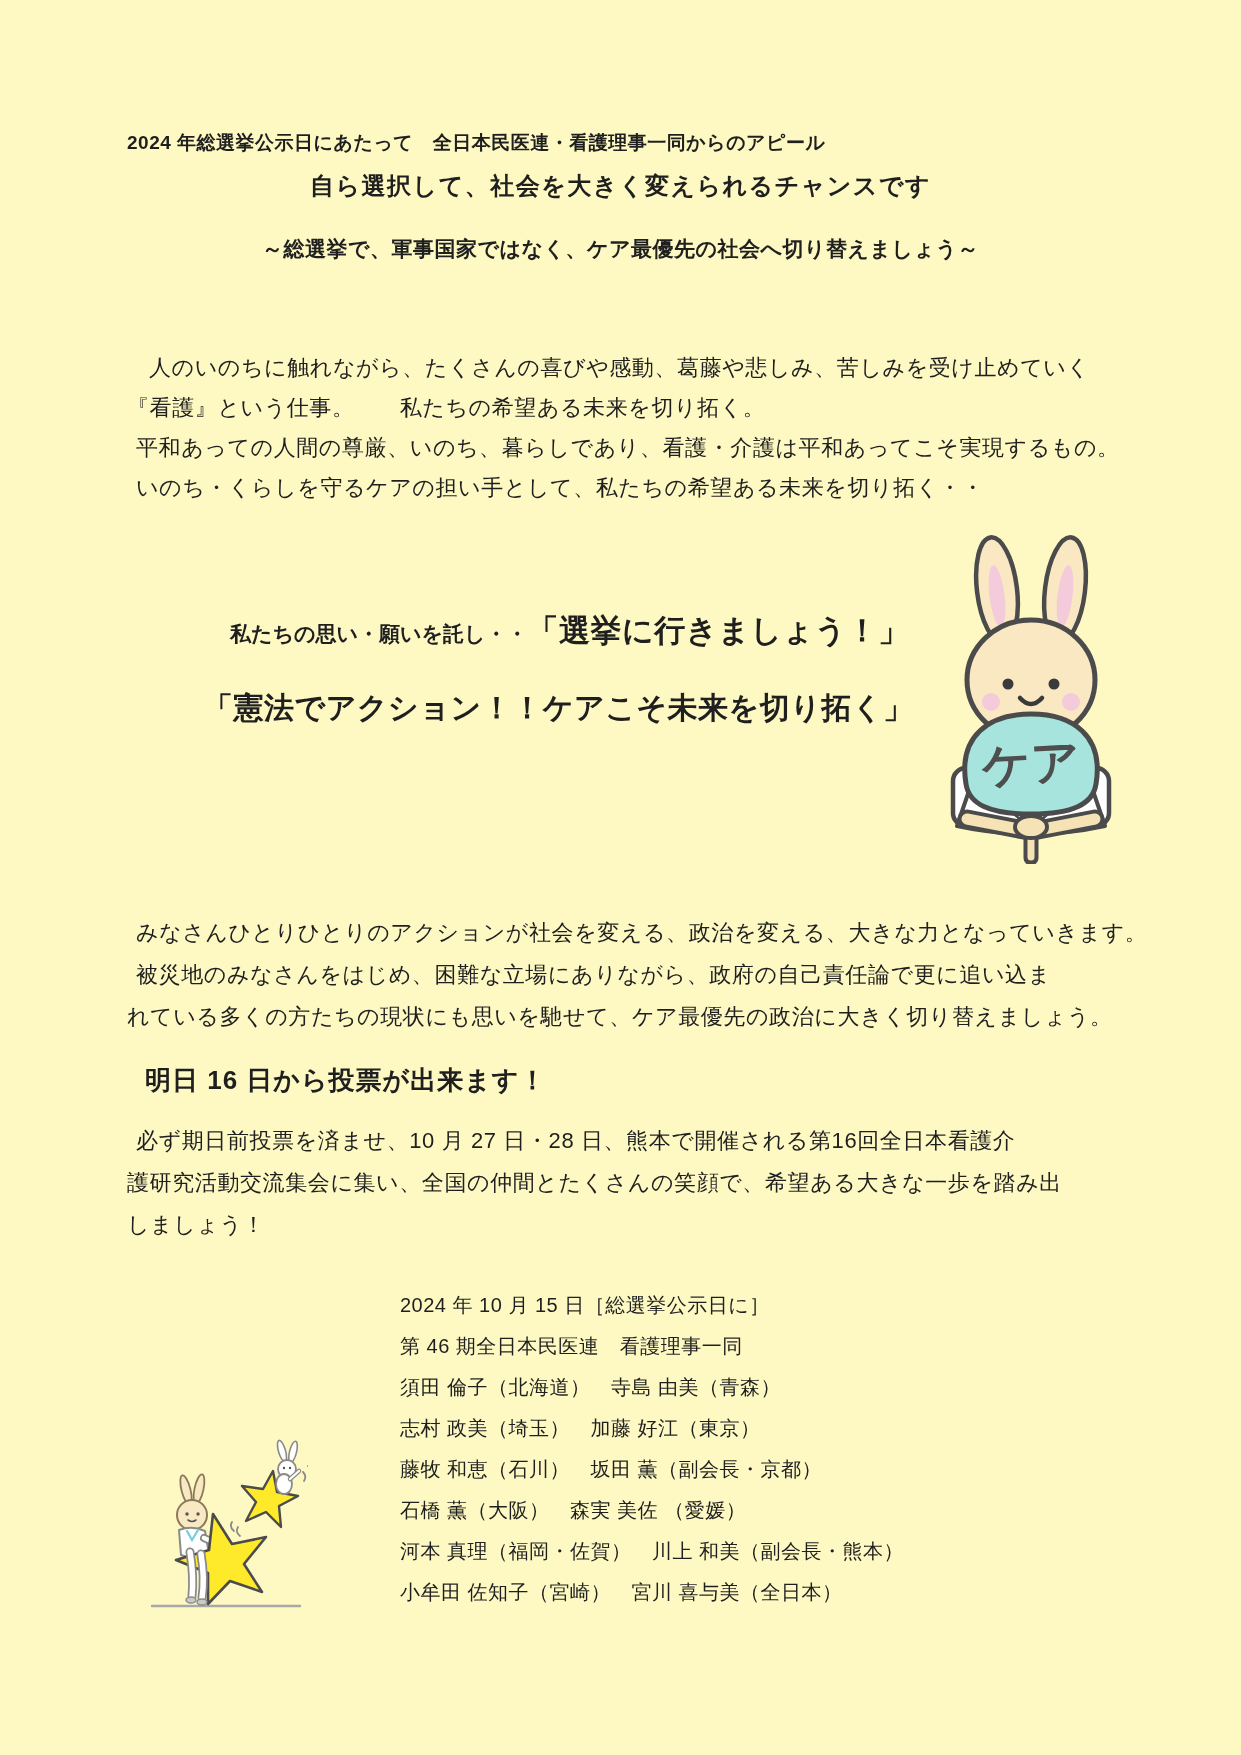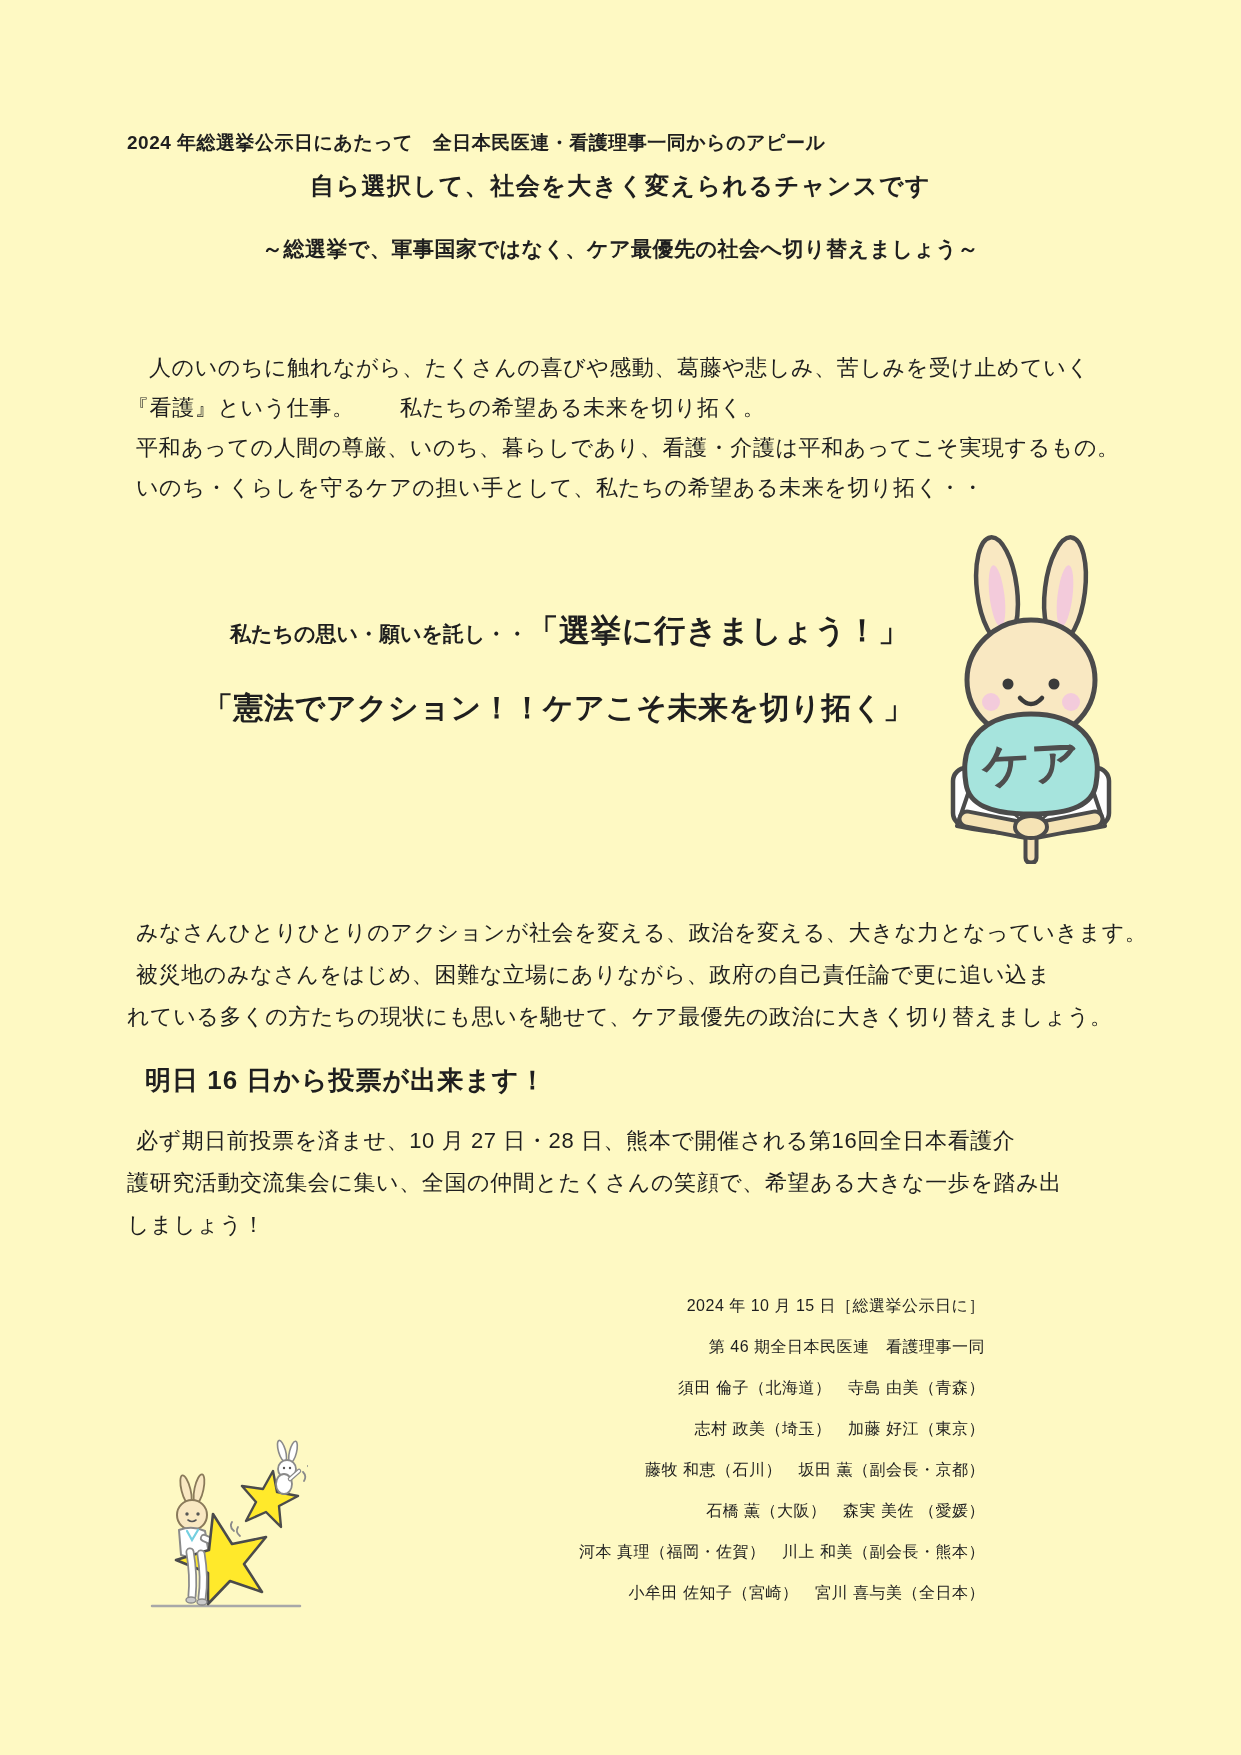--- a/index.html
+++ b/index.html
@@ -45,22 +45,21 @@
   .quote2{
     top:688px;left:203px;
     font-size:30px;font-weight:700;letter-spacing:.5px;
   }
   .vote-heading{
     top:1063px;left:145px;
     font-size:26px;font-weight:700;letter-spacing:1px;
   }
   .signature{
     top:1285px;left:400px;width:585px;
-    text-align:right;
-    font-size:16px;font-weight:500;letter-spacing:.5px;
+    font-size:20px;font-weight:500;letter-spacing:.5px;
   }
   .signature .sig-ln{height:41px;line-height:41px;}
   .mascot-box{top:530px;left:950px;width:162px;height:334px;}
   .stars-box{top:1438px;left:138px;width:170px;height:180px;}
   svg{display:block;}
 </style>
 </head>
 <body>
 
 <div class="page">

